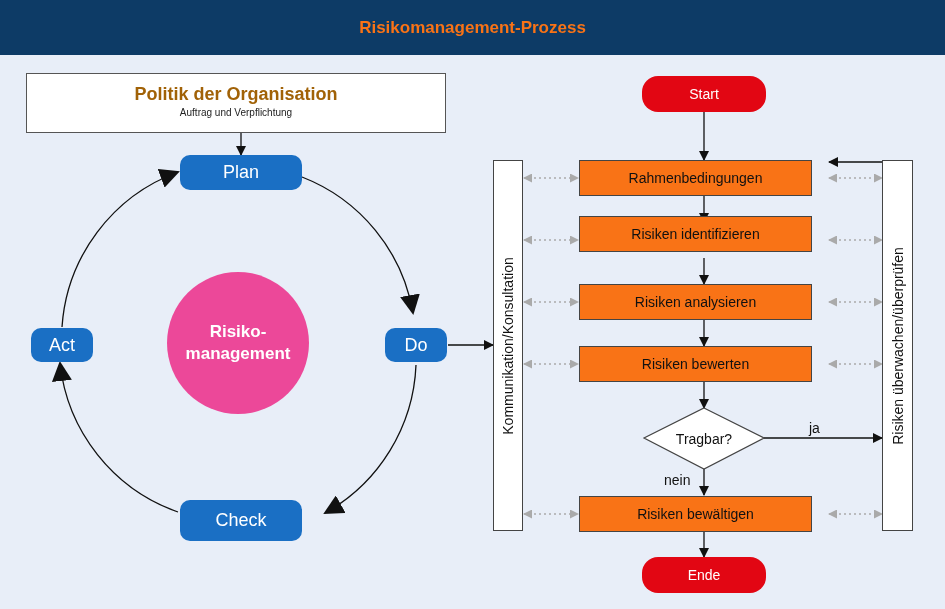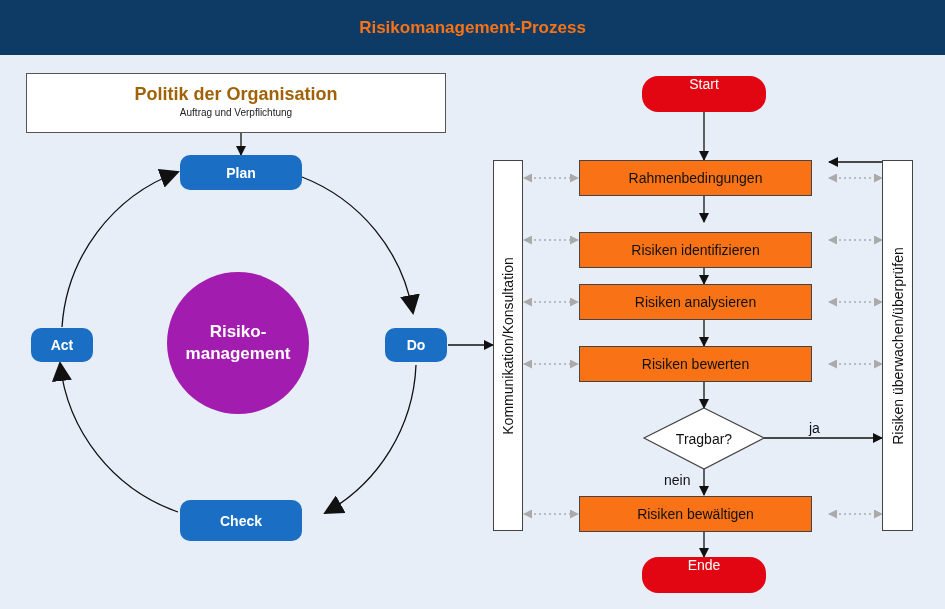--- a/index.html
+++ b/index.html
@@ -16,27 +16,27 @@
     display: flex; align-items: center; justify-content: center;
   }
   .policy {
     position: absolute; left: 26px; top: 73px; width: 420px; height: 60px;
     background: #fff; border: 1px solid #555; box-sizing: border-box;
     text-align: center;
   }
   .policy .t1 { font-size: 18px; font-weight: bold; color: #a16207; margin-top: 10px; }
   .policy .t2 { font-size: 10px; color: #222; margin-top: 2px; }
   .pill {
-    position: absolute; background: #1a6fc4; color: #fff; font-weight: bold;
-    font-size: 14px; display: flex; align-items: center; justify-content: center;
+    position: absolute; background: #1a6fc4; color: #fff; font-weight: normal;
+    font-size: 18px; display: flex; align-items: center; justify-content: center;
     border-radius: 10px; box-sizing: border-box;
   }
   .center-circle {
     position: absolute; left: 167px; top: 272px; width: 142px; height: 142px;
-    border-radius: 50%; background: #a21caf; color: #fff;
+    border-radius: 50%; background: #ec4899; color: #fff;
     display: flex; align-items: center; justify-content: center; text-align: center;
     font-weight: bold; font-size: 17px; line-height: 22px;
   }
   svg.lines { position: absolute; left: 0; top: 0; }
   .vbox {
     position: absolute; background: #fff; border: 1px solid #444; box-sizing: border-box;
   }
   .vlabel {
     position: absolute; left: 50%; top: 50%;
     transform: translate(-50%, -50%) rotate(-90deg);
@@ -44,21 +44,21 @@
   }
   .step {
     position: absolute; left: 579px; width: 233px; height: 36px;
     background: #f97316; border: 1px solid #444; box-sizing: border-box;
     display: flex; align-items: center; justify-content: center;
     font-size: 14px; color: #111;
   }
   .terminal {
     position: absolute; left: 642px; width: 124px; height: 36px;
     background: #e20613; color: #fff; border-radius: 16px;
-    display: flex; align-items: flex-start; justify-content: center; font-size: 14px;
+    display: flex; align-items: center; justify-content: center; font-size: 14px;
   }
   .diamond-label {
     position: absolute; left: 644px; top: 424px; width: 120px; height: 30px;
     display: flex; align-items: center; justify-content: center;
     font-size: 14px; color: #111;
   }
   .edge-label { position: absolute; font-size: 14px; color: #111; }
 </style>
 </head>
 <body>
@@ -159,21 +159,21 @@
 <div class="terminal" style="top:76px;">
   <span>Start</span>
 </div>
 <div class="terminal" style="top:557px;">
   <span>Ende</span>
 </div>
 
 <div class="step" style="top:160px;">
   <span>Rahmenbedingungen</span>
 </div>
-<div class="step" style="top:232px;">
+<div class="step" style="top:216px;">
   <span>Risiken identifizieren</span>
 </div>
 <div class="step" style="top:284px;">
   <span>Risiken analysieren</span>
 </div>
 <div class="step" style="top:346px;">
   <span>Risiken bewerten</span>
 </div>
 <div class="step" style="top:496px;">
   <span>Risiken bewältigen</span>

